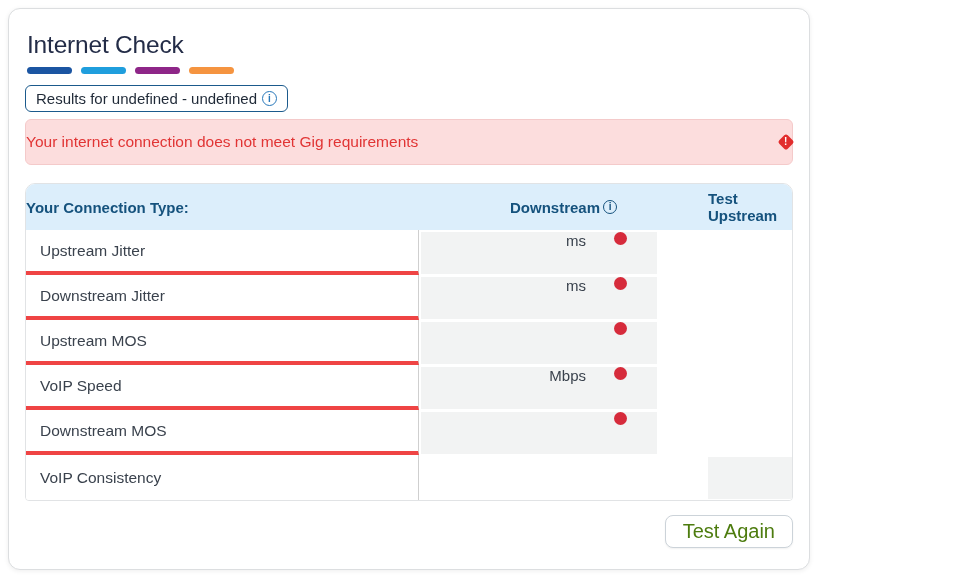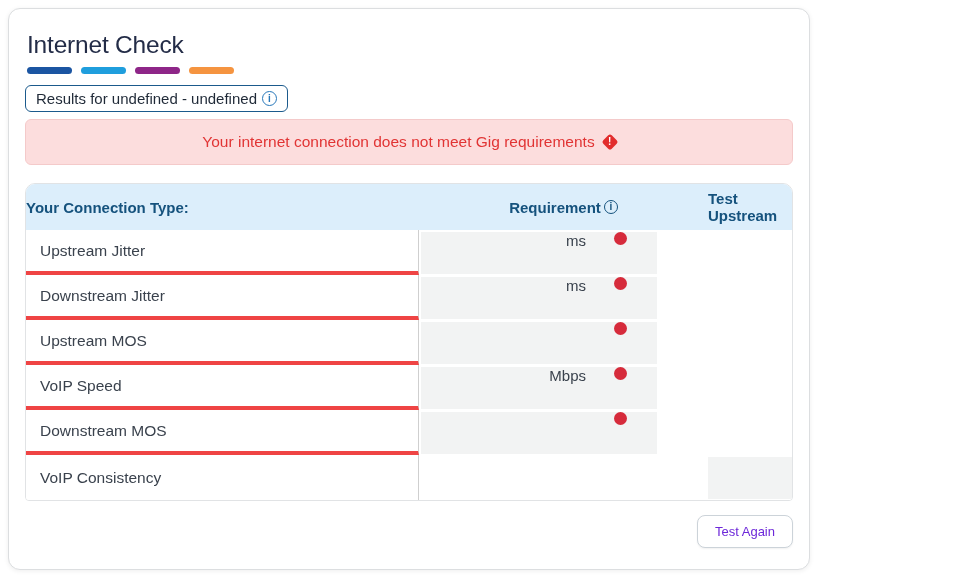--- a/index.html
+++ b/index.html
@@ -22,21 +22,21 @@
     font-size:15px; color:#1f2937;
   }
   .info-circle {
     display:inline-flex; align-items:center; justify-content:center;
     width:15px; height:15px; border:1.4px solid #2878ba; border-radius:50%;
     color:#2878ba; font-size:10px; font-weight:700; line-height:1; cursor:pointer;
     flex:0 0 auto;
   }
   .alert {
     margin-top:7px; height:46px; background:#fcdddd; border:1px solid #f4caca;
-    border-radius:6px; display:flex; align-items:center; justify-content:center; gap:9px;
+    border-radius:6px; display:flex; align-items:center; justify-content:space-between; gap:9px;
   }
   .alert-text { font-size:15.5px; color:#e13434; }
   .diamond {
     width:12px; height:12px; background:#e22d2d; border-radius:2.5px;
     transform:rotate(45deg); display:flex; align-items:center; justify-content:center;
     flex:0 0 auto;
   }
   .diamond .bang { transform:rotate(-45deg); color:#fff; font-size:10px; font-weight:700; line-height:1; }
   .table {
     margin-top:18px; border:1px solid #e1e3e5; border-radius:10px 10px 4px 4px;
@@ -63,21 +63,21 @@
     justify-content:flex-end; padding-right:30px;
   }
   .chip-req { width:236px; margin-left:2px; }
   .chip-res { width:234px; margin-left:auto; }
   .unit { margin-right:28px; font-size:15px; color:#3a424d; }
   .dot { width:13px; height:13px; border-radius:50%; background:#d62b3b; flex:0 0 auto; }
   .footer { margin-top:14px; display:flex; justify-content:flex-end; }
   .test-again {
     height:33px; padding:0 17px; background:#fff; border:1px solid #ccd3d9;
     border-radius:8px; font-family:"Liberation Sans", sans-serif;
-    font-size:13px; color:#6d28d9; cursor:pointer;
+    font-size:20px; color:#4d7c0f; cursor:pointer;
     box-shadow:0 1px 2px rgba(0,0,0,0.06);
   }
 </style>
 </head>
 <body>
 
 <div class="card">
 
   <h1 class="title">Internet Check</h1>
 
@@ -97,21 +97,21 @@
     <span class="alert-text">Your internet connection does not meet Gig requirements</span>
     <span class="diamond">
         <span class="bang">!</span>
       </span>
   </div>
 
   <div class="table">
     <div class="thead">
       <div class="th th-label">Your Connection Type:</div>
       <div class="th th-req">
-        <span>Requirement</span>
+        <span>Downstream</span>
         <span class="info-circle">i</span>
       </div>
       <div class="th th-res">Test Upstream</div>
     </div>
     <div id="tbody">
   <div class="trow">
     <div class="cell cell-label">Upstream Jitter</div>
     <div class="cell cell-req">
       <div class="chip chip-req">
         <span class="unit">ms</span>

